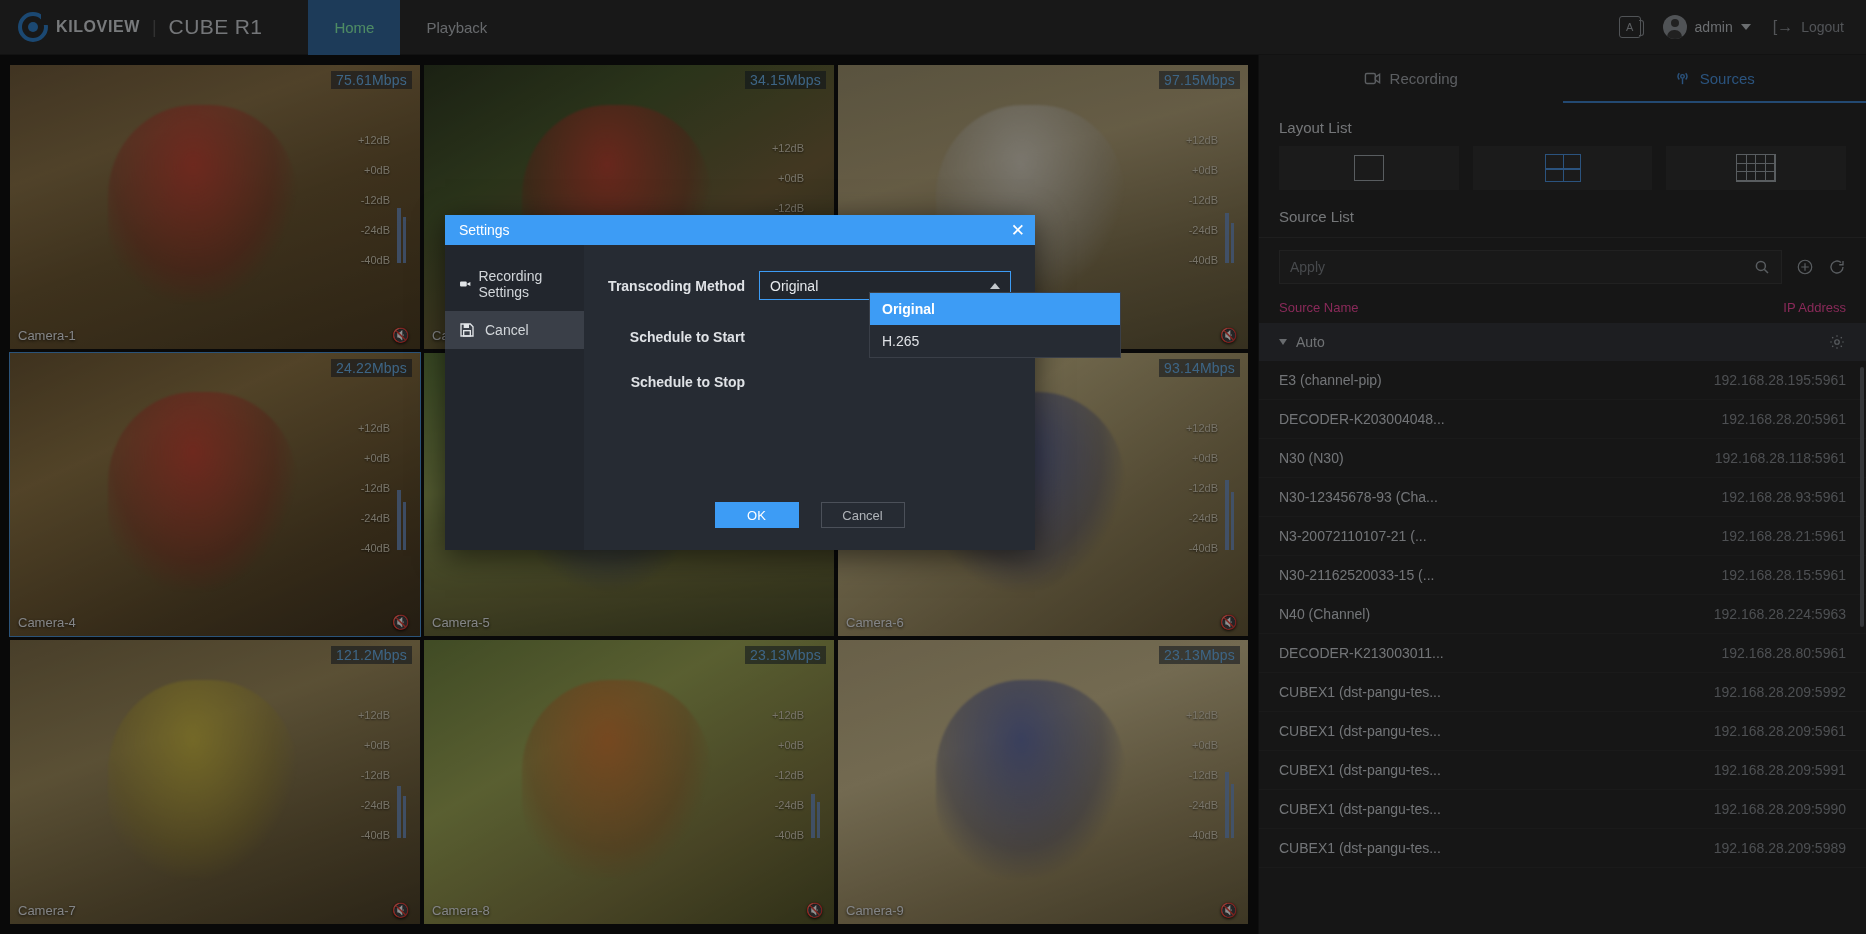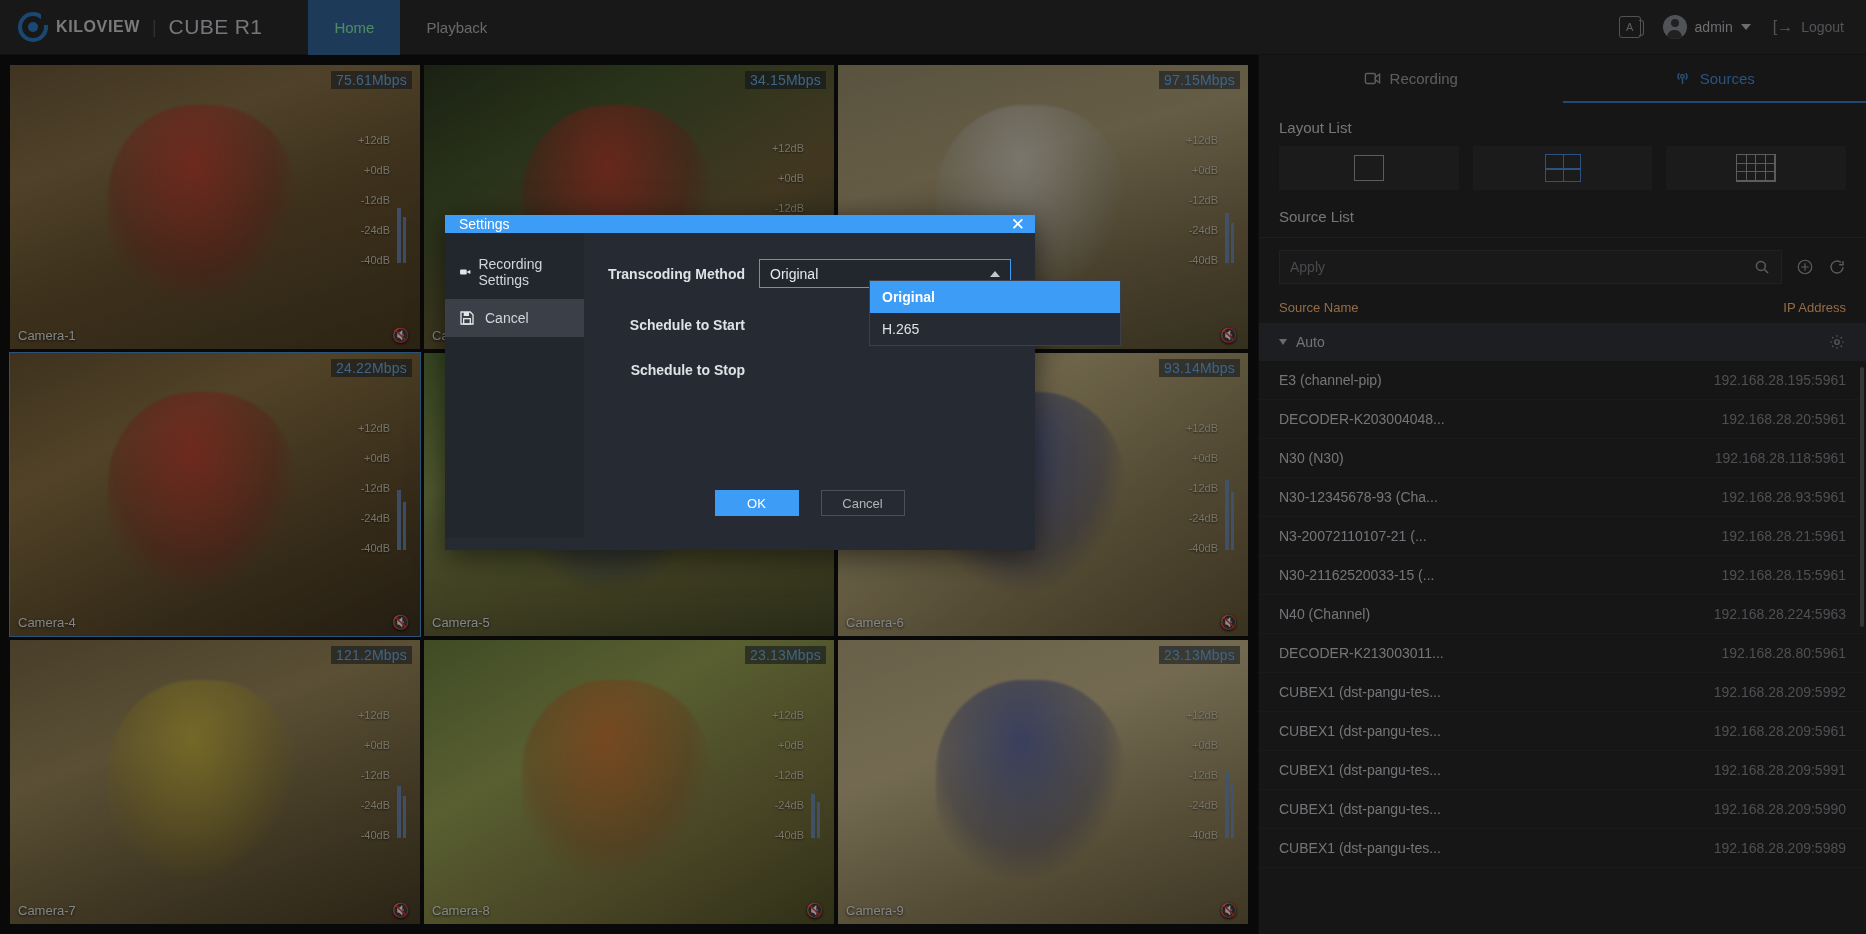--- a/index.html
+++ b/index.html
@@ -179,21 +179,21 @@
   }
   .search-box input {
     flex:1; background:transparent; border:none; outline:none;
     color:#84cc16; font-size:14px; font-family:"Liberation Sans",sans-serif;
   }
   .search-box input::placeholder { color:#7b7f84; }
   .icon-btn { color:#9aa0a6; cursor:pointer; display:flex; align-items:center; }
   .icon-btn svg { width:18px; height:18px; }
 
   .col-head {
-    display:flex; padding:10px 20px 8px; font-size:13px; color:#fdba74;
+    display:flex; padding:10px 20px 8px; font-size:13px; color:#ec4899;
   }
   .col-head .c1 { flex:1; }
   .col-head .c2 { width:180px; text-align:right; }
 
   .src-list { height: 600px; overflow:hidden; position:relative; }
   .group-row {
     display:flex; align-items:center; justify-content:space-between;
     background:#333539; padding:10px 20px; font-size:14px; color:#c0c4c9;
     cursor:pointer;
   }
@@ -210,21 +210,21 @@
     background:#5a5e63; border-radius:2px;
   }
 
   
   .dim { position:absolute; inset:0; background:rgba(0,0,0,.42); z-index:50; }
   .modal {
     position:absolute; left:445px; top:215px; width:590px; height:335px;
     background:#262b33; z-index:60; box-shadow:0 6px 28px rgba(0,0,0,.55);
   }
   .modal-bar {
-    height:18px; background:#3d9cf5; display:flex; align-items:center;
+    height:30px; background:#3d9cf5; display:flex; align-items:center;
     justify-content:space-between; padding:0 10px 0 14px;
   }
   .modal-title { font-size:14px; color:#fff; }
   .modal-close { color:#fff; font-size:17px; cursor:pointer; line-height:1; }
   .modal-body { display:flex; height:305px; }
   .modal-nav { width:153px; background:#22262d; padding-top:12px; }
   .nav-row {
     display:flex; align-items:center; gap:10px; padding:11px 14px;
     font-size:14px; color:#d2d6da; cursor:pointer;
   }

